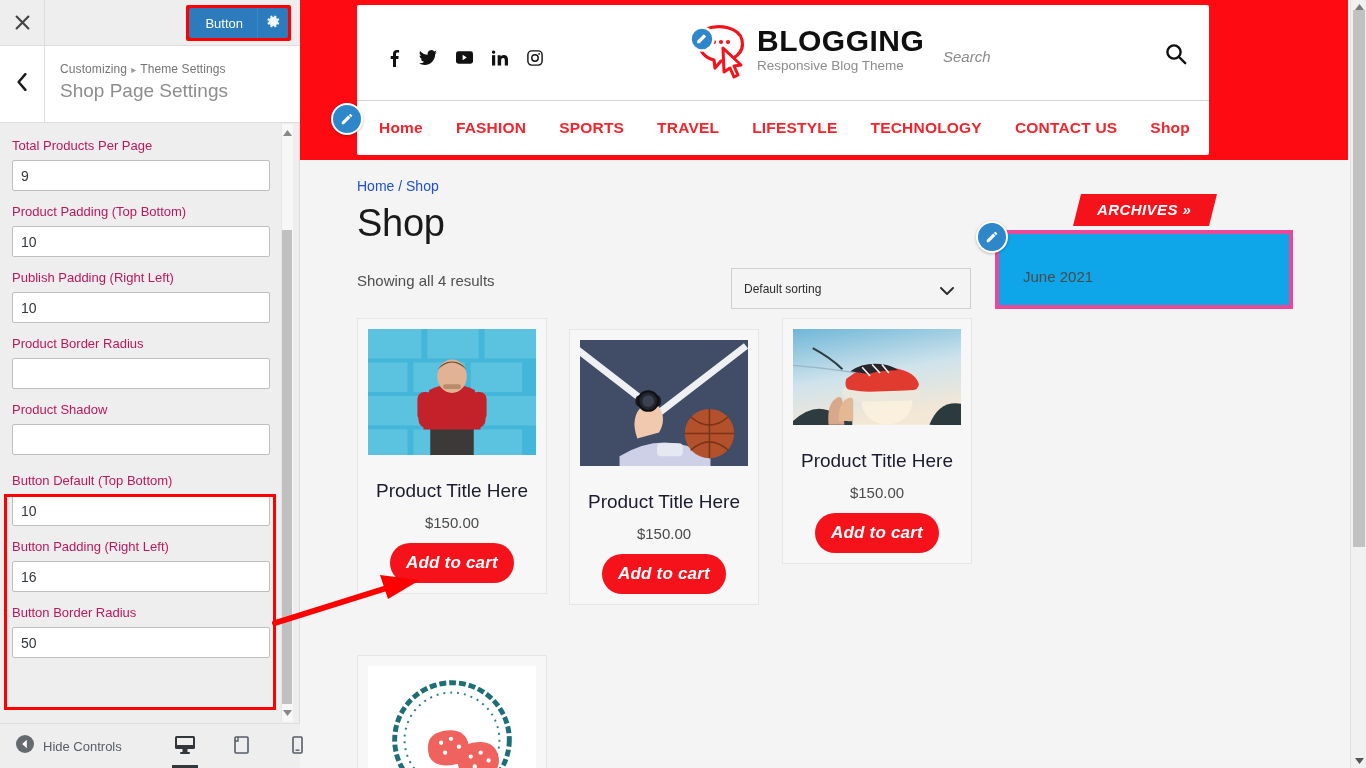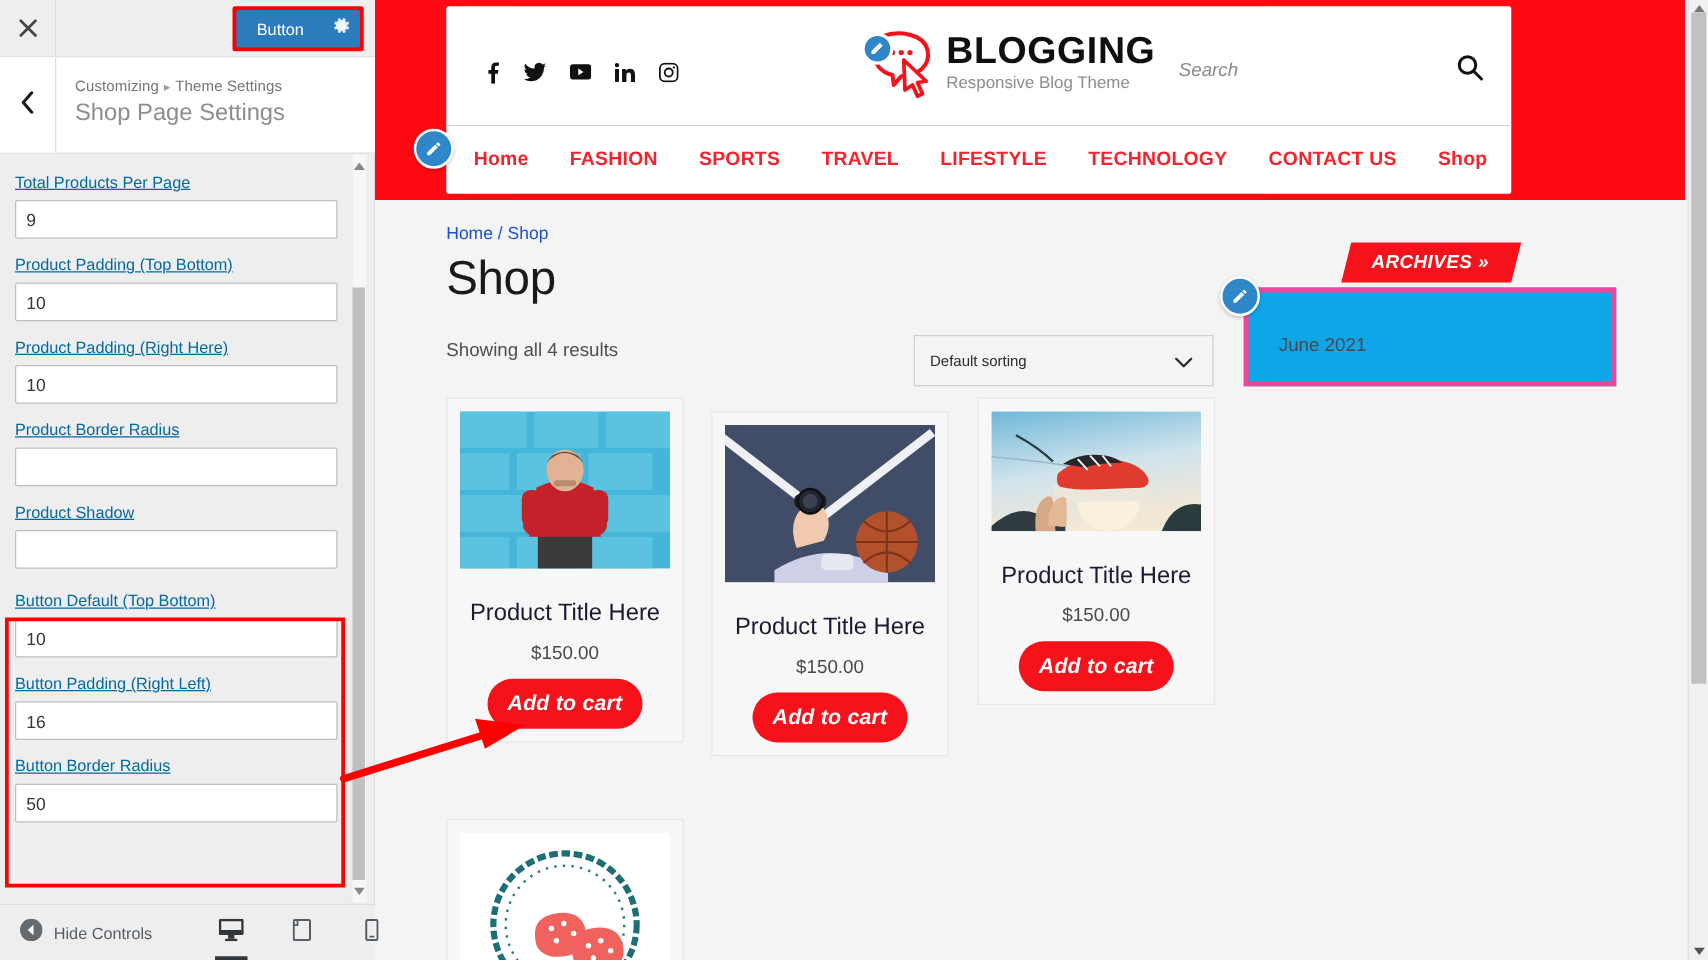--- a/index.html
+++ b/index.html
@@ -77,22 +77,22 @@
     font-size: 19px; color: #8d8d8d; font-weight: 400; text-align: right;
   }
 
   .cust-scroll {
     position: absolute; left: 0; top: 124px; width: 299px; height: 598px;
     overflow: hidden; background: #eeeeee;
   }
   .fields { padding: 14px 12px 0 12px; }
   .field { margin-bottom: 13px; }
   .field label {
-    display: block; font-size: 13px; color: #0369a1;
-    margin-bottom: 6px; line-height: 16px; text-decoration: underline;
+    display: block; font-size: 13px; color: #be185d;
+    margin-bottom: 6px; line-height: 16px;
   }
   .field input[type=text] {
     width: 258px; height: 31px; box-sizing: border-box;
     border: 1px solid #bfbfbf; border-radius: 2px; background: #fff;
     padding: 0 8px; font-size: 14px; color: #32373c;
     font-family: "Liberation Sans", sans-serif;
   }
 
   
   .hl-box {
@@ -536,21 +536,21 @@
           <label>Total Products Per Page</label>
           <input type="text" value="9" style="">
         </div>
 
         <div class="field">
           <label>Product Padding (Top Bottom)</label>
           <input type="text" value="10" style="">
         </div>
 
         <div class="field">
-          <label>Product Padding (Right Here)</label>
+          <label>Publish Padding (Right Left)</label>
           <input type="text" value="10" style="">
         </div>
 
         <div class="field">
           <label>Product Border Radius</label>
           <input type="text" value="" style="">
         </div>
 
         <div class="field">
           <label>Product Shadow</label>

